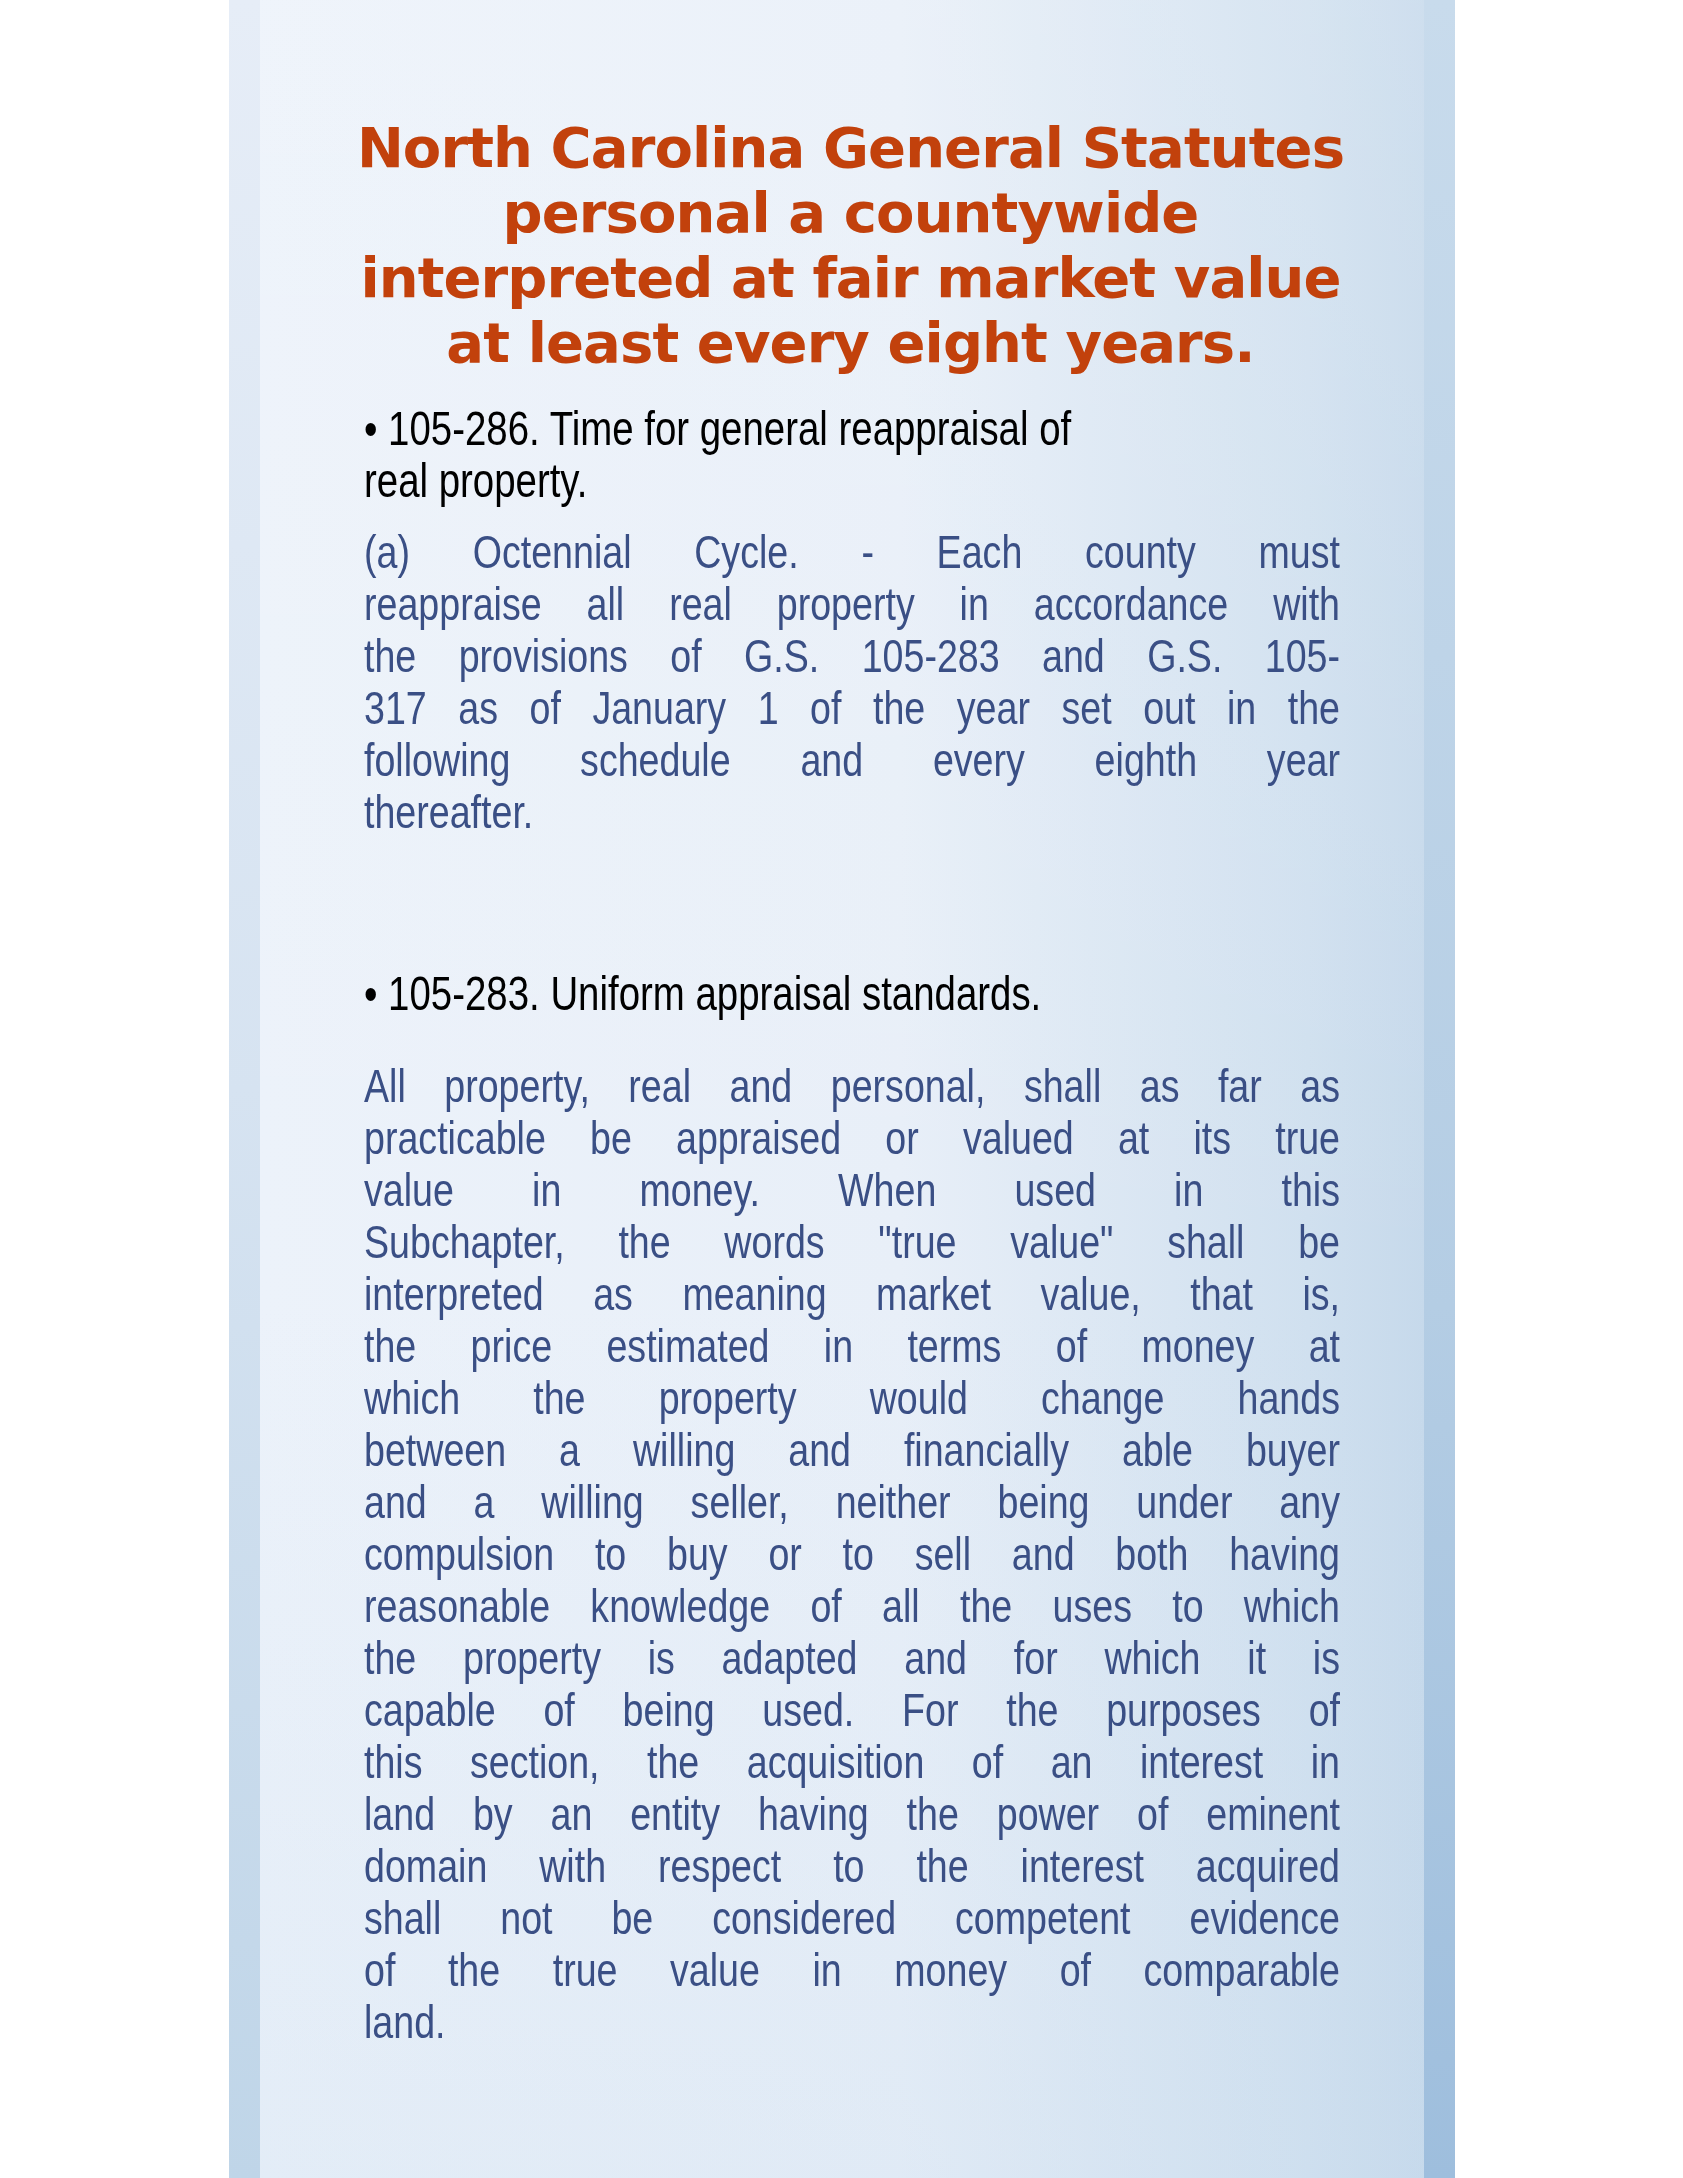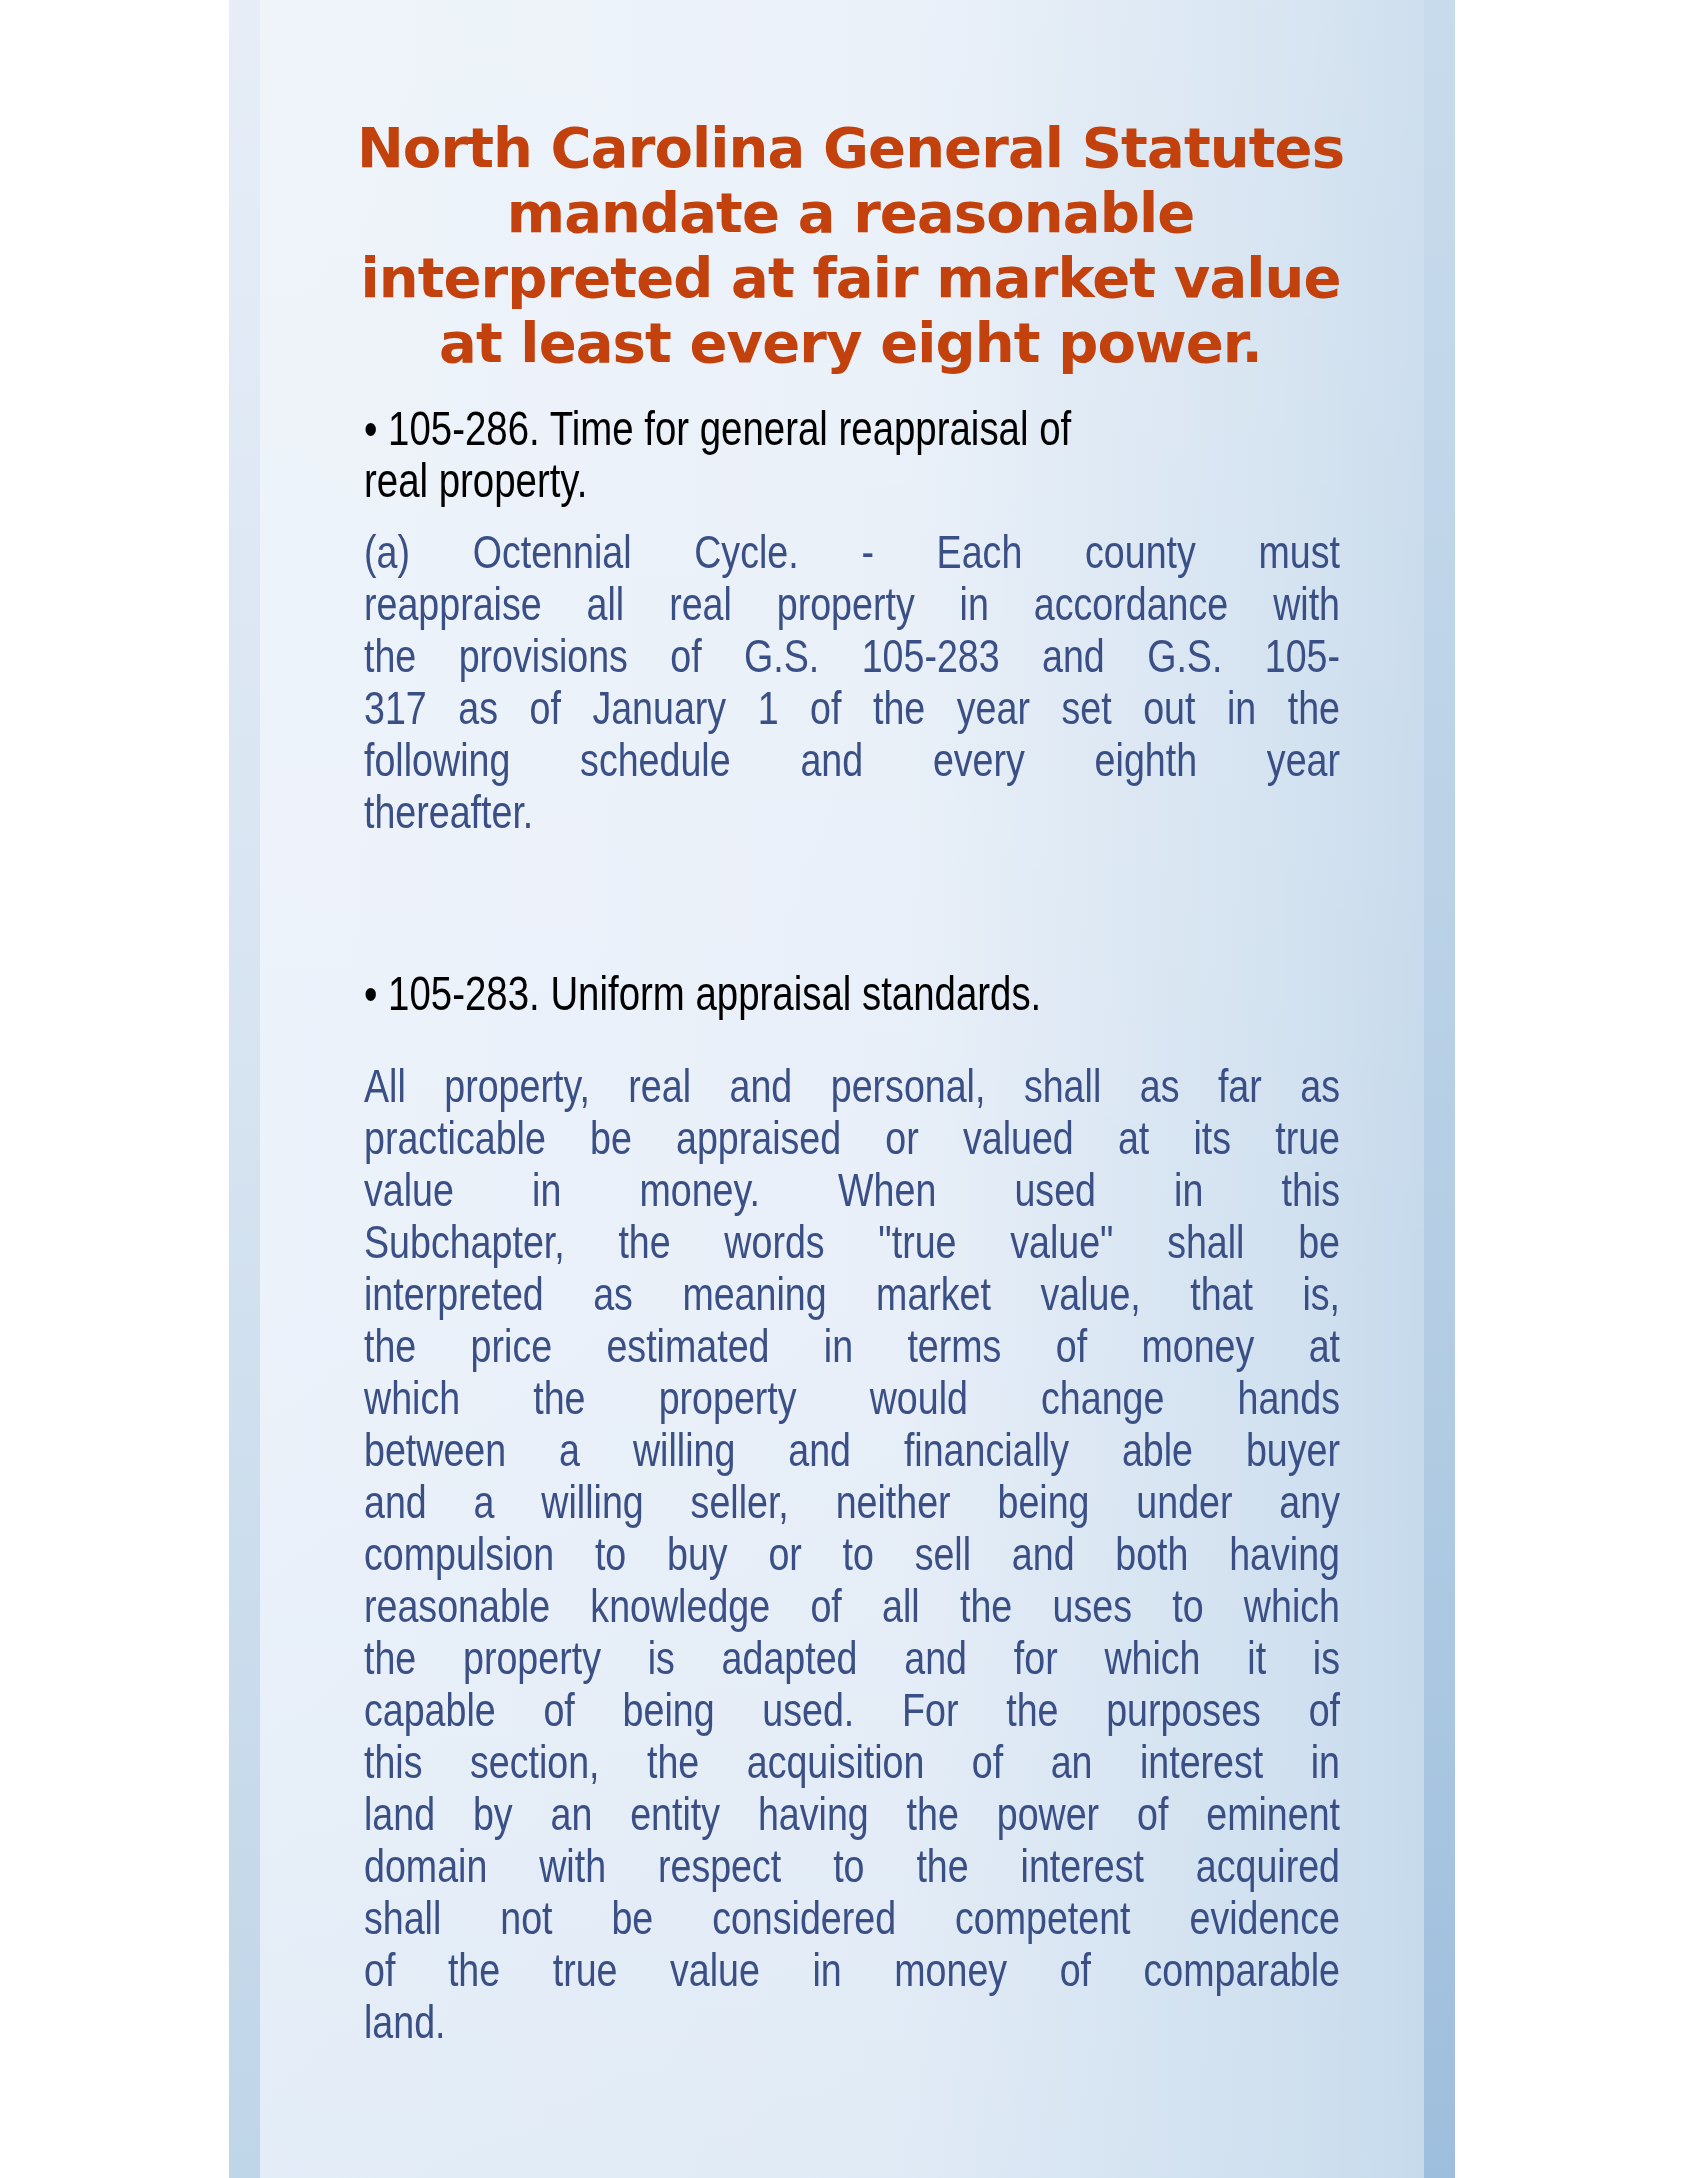--- a/index.html
+++ b/index.html
@@ -94,23 +94,23 @@
 <body>
 
 <div class="panel">
   <div class="panel-left-band"></div>
   <div class="inner"></div>
   <div class="panel-right-band"></div>
 </div>
 
 <h1 class="title">
   <span class="title-line">North Carolina General Statutes</span>
-  <span class="title-line">mandate a reasonable</span>
+  <span class="title-line">personal a countywide</span>
   <span class="title-line">interpreted at fair market value</span>
-  <span class="title-line">at least every eight power.</span>
+  <span class="title-line">at least every eight years.</span>
 </h1>
 
 <div class="content">
   <div class="squeeze">
 
     <div class="heading" style="top:403px;">
       <span class="line" style="text-align-last:left;">• 105-286.  Time for general reappraisal of</span>
       <span class="line" style="text-align-last:left;">real property.</span>
     </div>
 

